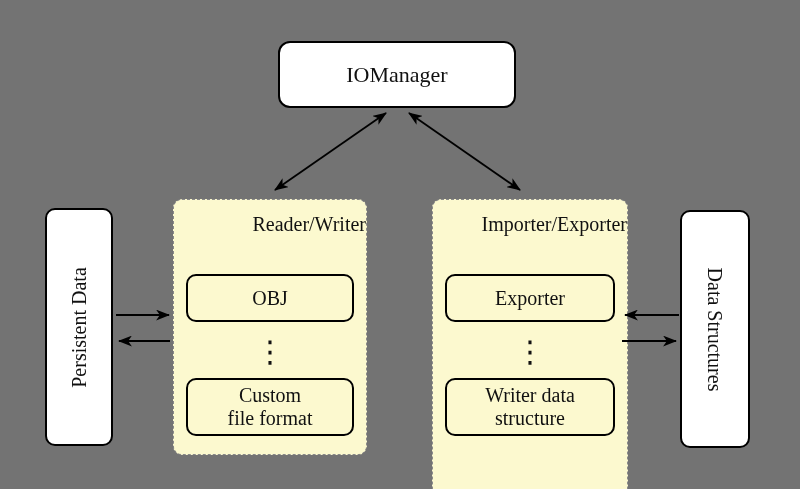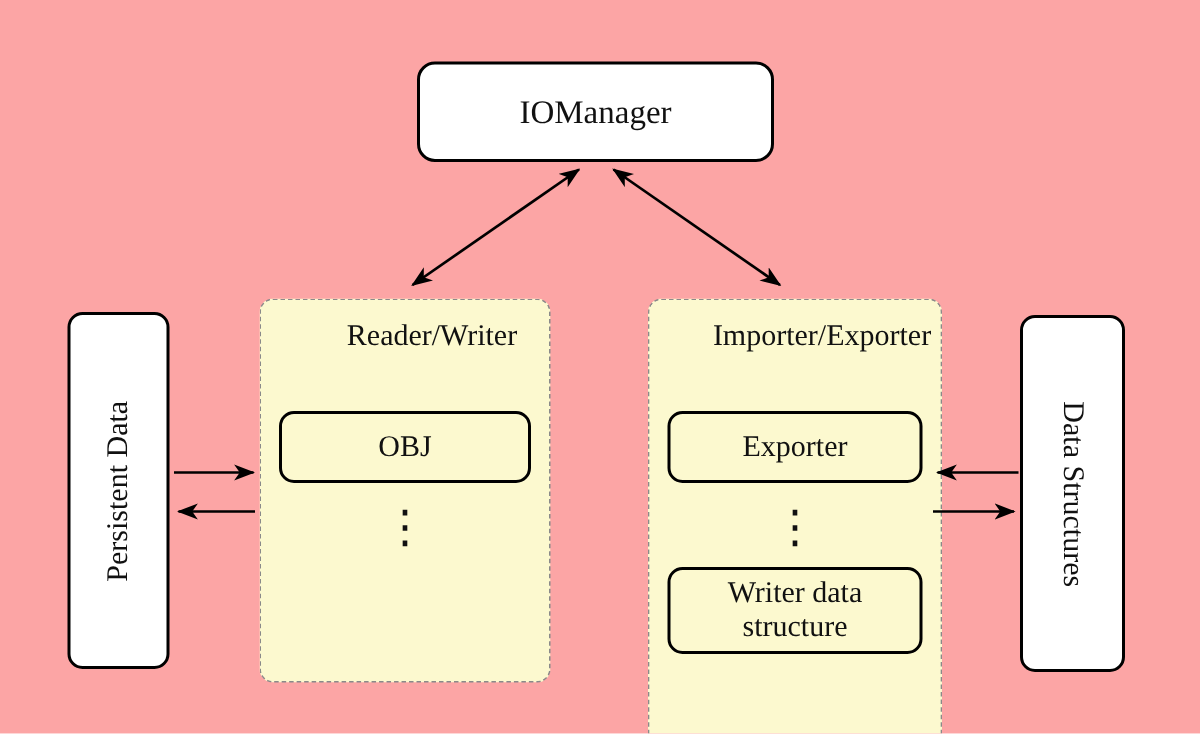--- a/index.html
+++ b/index.html
@@ -1,19 +1,19 @@
 <!DOCTYPE html>
 <html style="--yellow: #fcf9cf;"><head>
 <meta charset="utf-8">
 <style>
   html,body{margin:0;padding:0;background:#ffffff;}
   #canvas{
     position:relative;
     width:800px;height:489px;
-    background:#fca5a5;
+    background:#737373;
     font-family:"Liberation Serif","DejaVu Serif",serif;
     color:#111111;
     overflow:hidden;
   }
   .node{
     position:absolute;
     background:#ffffff;
     border:2.5px solid #000000;
     border-radius:12px;
     display:flex;align-items:center;justify-content:center;
@@ -22,21 +22,21 @@
   }
   .container{
     position:absolute;
     background:var(--yellow,#fcf9cf);
     border:1.6px dashed #8a8a8a;
     border-radius:9px;
     box-sizing:border-box;
   }
   .container .title{
     position:absolute;top:13px;left:0;right:0;
-    text-align:center;font-size:20px;padding-left:36px;
+    text-align:right;font-size:20px;padding-left:36px;
   }
   .inner-box{
     position:absolute;left:12px;right:12px;height:48px;
     background:var(--yellow,#fcf9cf);
     border:2.3px solid #000000;
     border-radius:10px;
     display:flex;align-items:center;justify-content:center;
     box-sizing:border-box;
     font-size:20px;text-align:center;
     white-space:pre-line;
@@ -73,20 +73,24 @@
   </div>
 
   <div class="container" style="left:173px;top:199px;width:194px;height:256px;">
     <div class="title">Reader/Writer</div>
     <div class="inner-box first">
       <span>OBJ</span>
     </div>
     <div class="dots">
       <span>⋮</span>
     </div>
+    <div class="inner-box last">
+      <span>Custom
+file format</span>
+    </div>
   </div>
 
   <div class="container" style="left:432px;top:199px;width:196px;height:300px;">
     <div class="title">Importer/Exporter</div>
     <div class="inner-box first">
       <span>Exporter</span>
     </div>
     <div class="dots">
       <span>⋮</span>
     </div>

